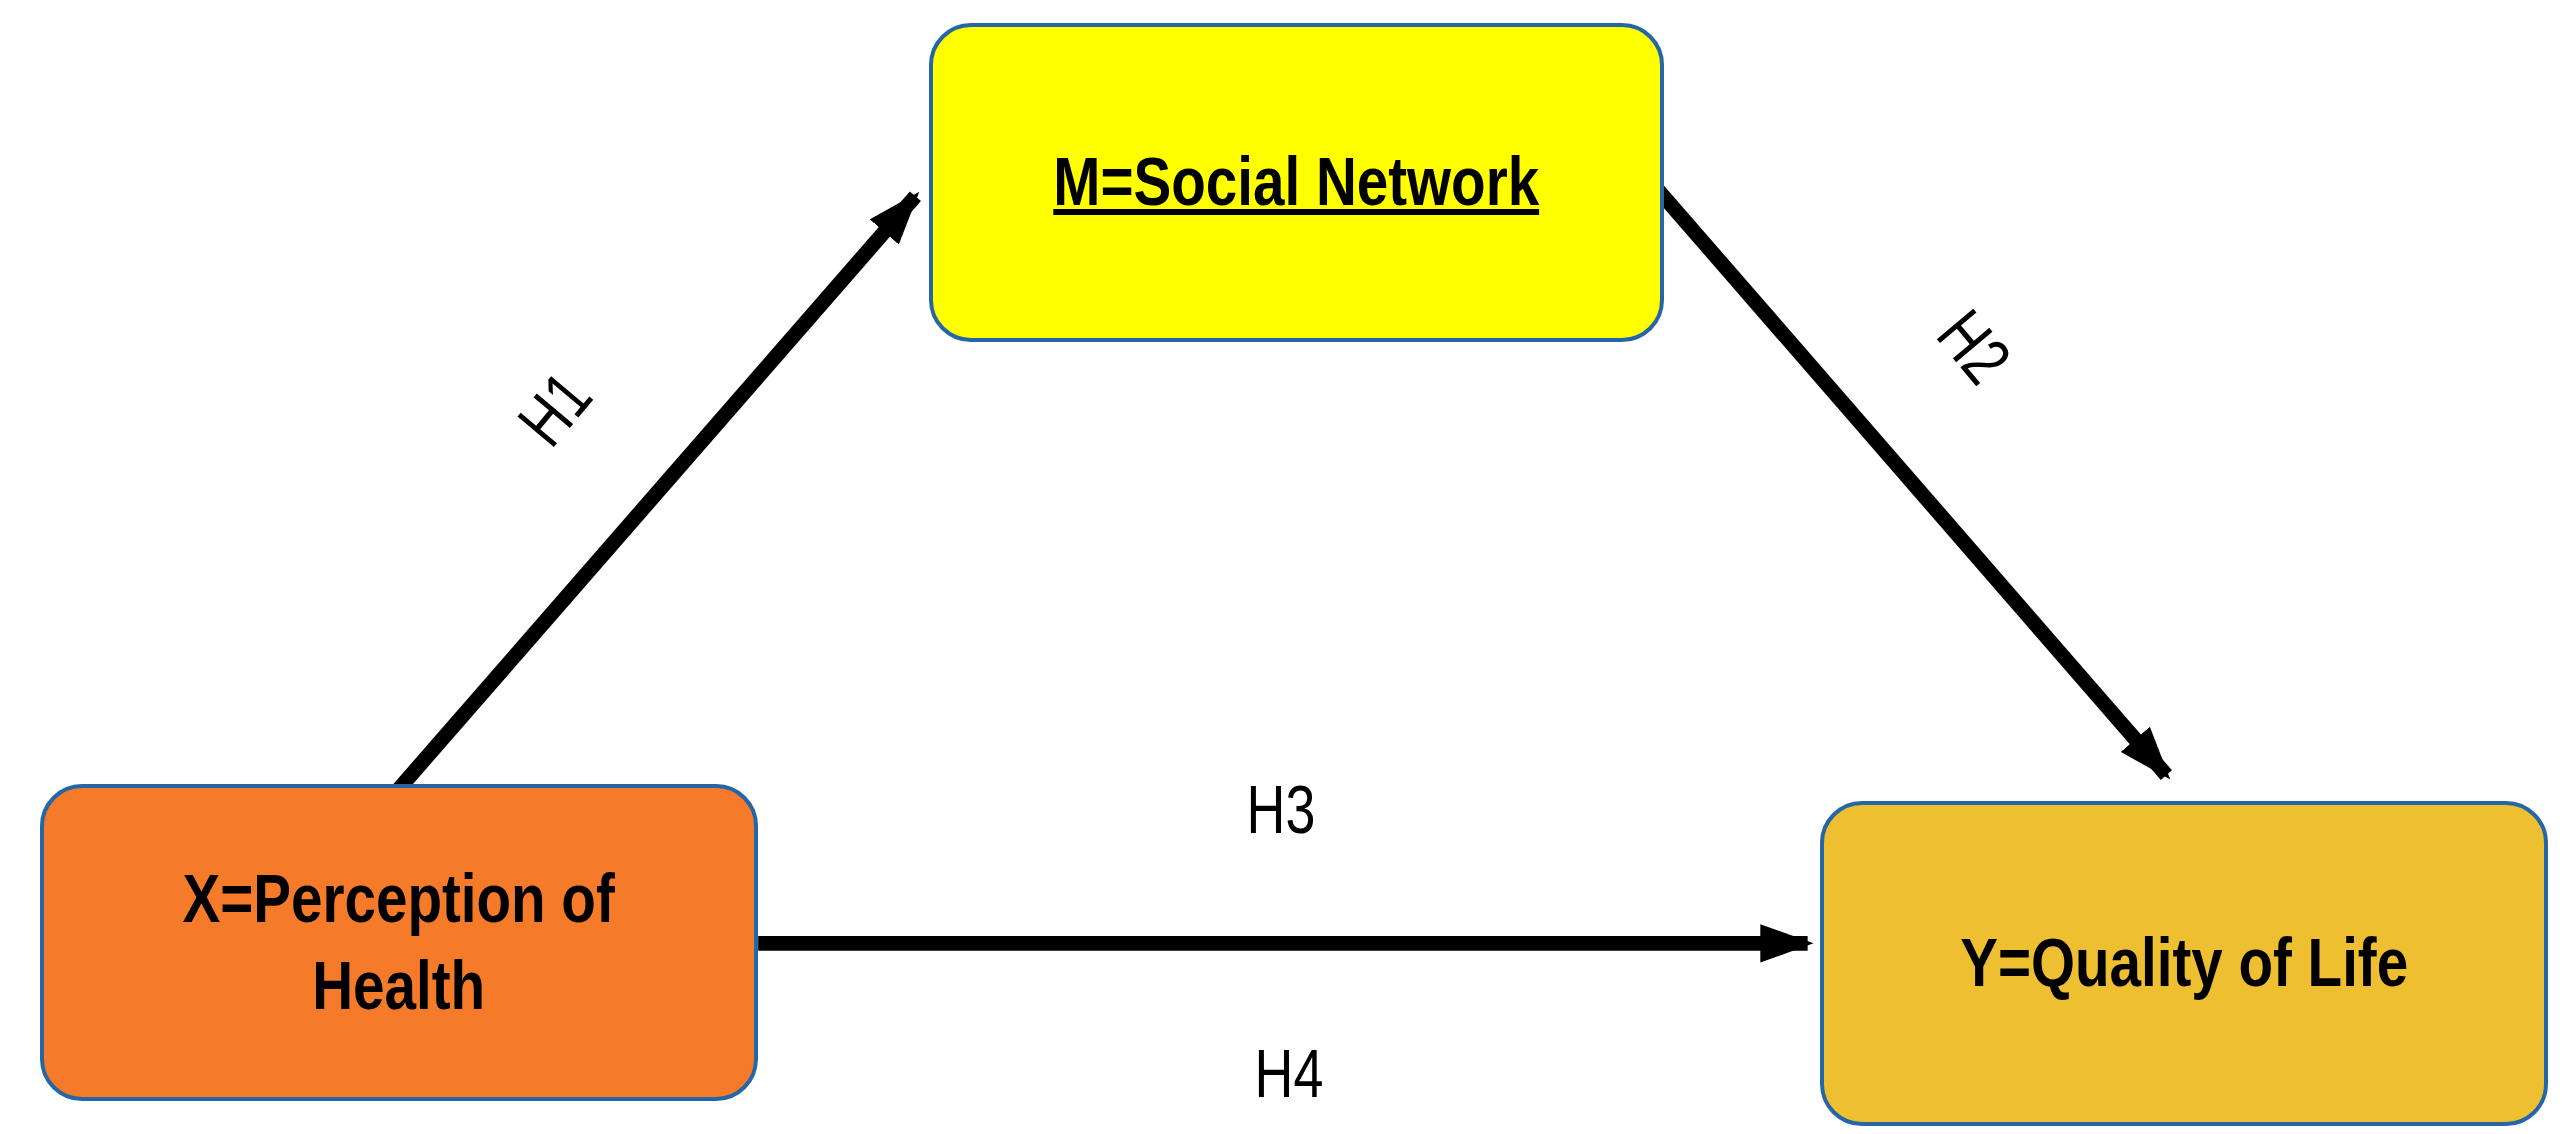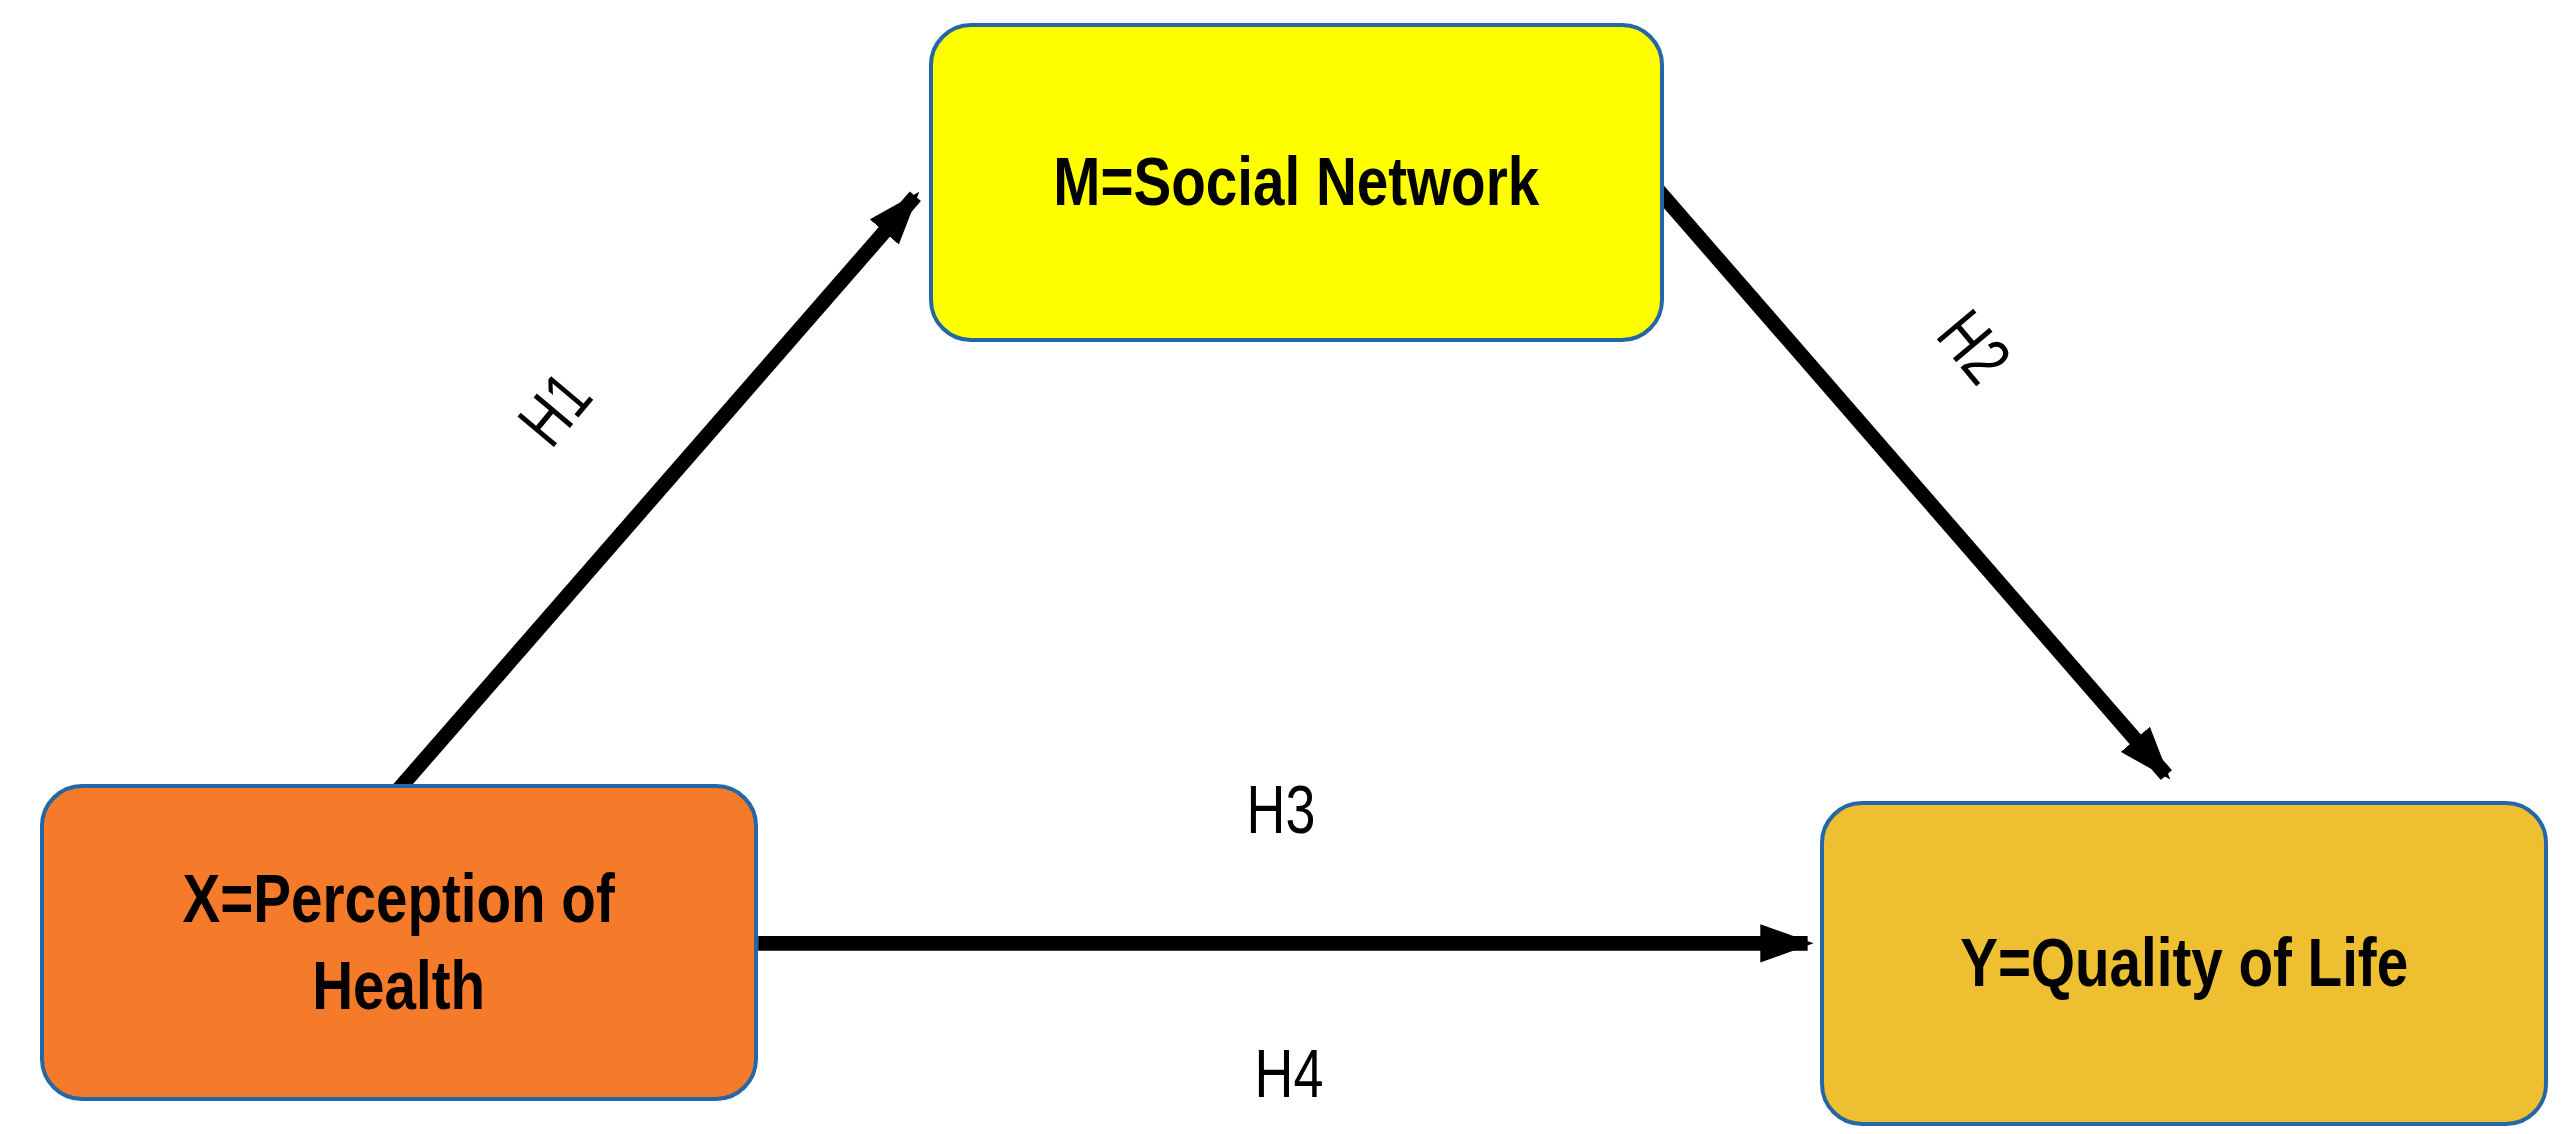--- a/index.html
+++ b/index.html
@@ -31,21 +31,21 @@
     font-weight:bold;
     font-size:69px;
     line-height:1.25;
     text-align:center;
   }
   .node .node-text{
     display:inline-block;
     transform:scaleX(0.82);
     white-space:pre-line;
   }
-  .node-m{left:929px;top:23px;width:735px;height:319px;background:var(--box-m-fill);}
+  .node-m{left:929px;top:23px;width:735px;height:319px;background:var(--box-m-fill);text-decoration:underline;}
   .node-x{left:40px;top:784px;width:718px;height:317px;background:var(--box-x-fill);text-align:center;}
   .node-y{left:1820px;top:801px;width:728px;height:325px;background:var(--box-y-fill);}
   .edge-label{
     position:absolute;
     color:var(--text);
     font-size:69px;
     font-weight:normal;
     white-space:nowrap;
   }
   .edge-label-h1{left:555px;top:409px;transform:translate(-50%,-50%) rotate(-50deg) scaleX(0.78);}

